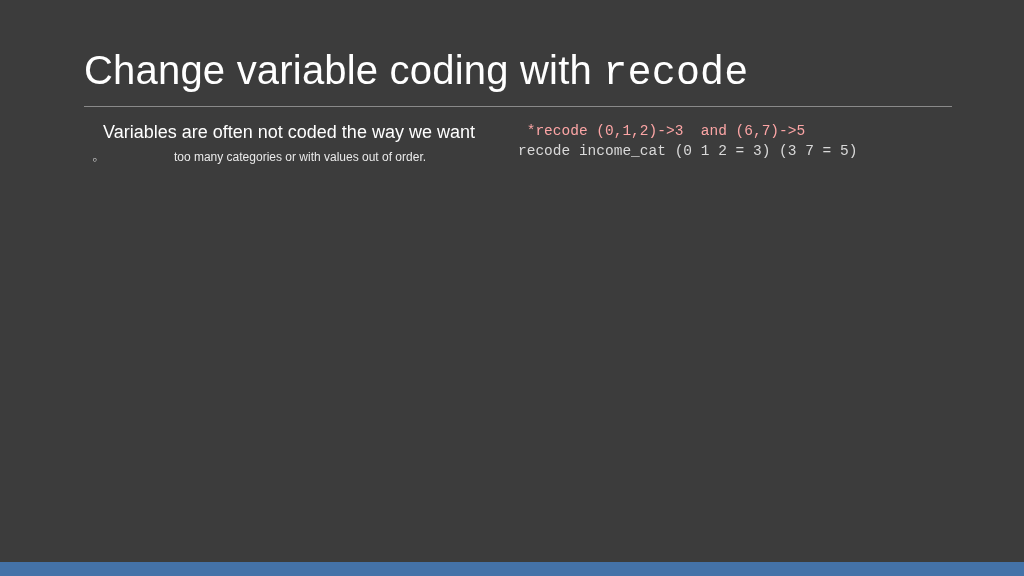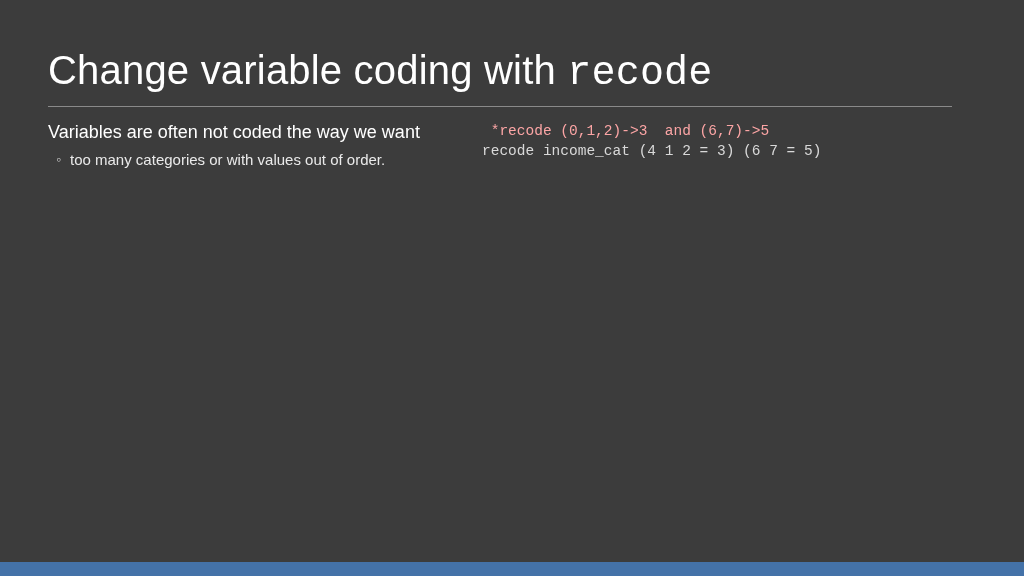--- a/index.html
+++ b/index.html
@@ -4,21 +4,21 @@
 <style>
   * { margin: 0; padding: 0; box-sizing: border-box; }
   html, body { width: 1024px; height: 576px; overflow: hidden; }
   body {
     background: #3c3c3c;
     font-family: "Segoe UI Light", "Segoe UI", -apple-system, Helvetica, Arial, sans-serif;
     color: #ffffff;
     position: relative;
   }
   .slide {
-    padding: 48px 72px 0 48px;
+    padding: 48px 72px 0 84px;
   }
   .title {
     font-size: 40px;
     font-weight: 300;
     color: #ffffff;
     letter-spacing: 0.2px;
   }
   .title .mono {
     font-family: "Courier New", Courier, monospace;
     font-size: 40px;
@@ -29,33 +29,34 @@
     border-top: 1px solid #8a8a8a;
     margin-top: 10px;
     margin-bottom: 14px;
   }
   .columns {
     display: flex;
     gap: 24px;
   }
   .left {
     flex: 0 0 410px;
+    text-align: center;
   }
   .right {
     flex: 1;
     padding-top: 0px;
   }
   .para {
     font-size: 18px;
     font-weight: 400;
     line-height: 1.25;
     margin-bottom: 6px;
   }
   .sub {
-    font-size: 15px;
+    font-size: 12px;
     font-weight: 400;
     line-height: 1.3;
     margin-left: 22px;
     position: relative;
     margin-bottom: 16px;
     color: #eaeaea;
   }
   .sub::before {
     content: "◦";
     position: absolute;
@@ -95,19 +96,19 @@
 
   <div class="columns">
 
     <div class="left">
       <p class="para">Variables are often not coded the way we want</p>
       <p class="sub">too many categories or with values out of order.</p>
     </div>
 
     <div class="right">
       <div class="code"><span class="comment"> *recode (0,1,2)-&gt;3  and (6,7)-&gt;5</span>
-<span class="stmt">recode income_cat (4 1 2 = 3) (6 7 = 5)</span></div>
+<span class="stmt">recode income_cat (0 1 2 = 3) (3 7 = 5)</span></div>
     </div>
 
   </div>
 </div>
 
 <div class="footer-bar"></div>
 
 </body></html>

